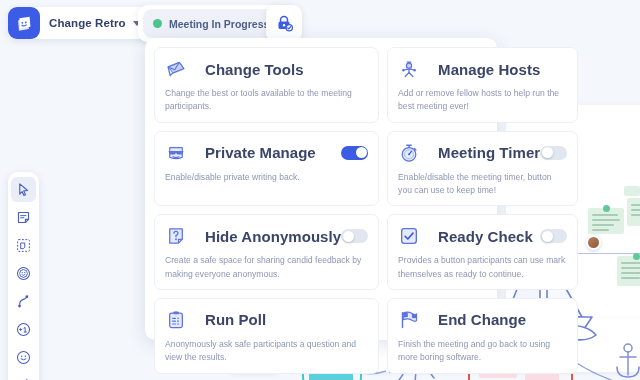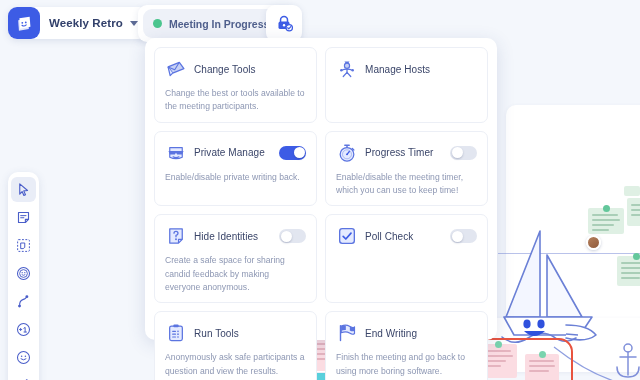--- a/index.html
+++ b/index.html
@@ -132,22 +132,22 @@
   .mcard {
     background: #ffffff;
     border: 1px solid #eceff6;
     border-radius: 7px;
     padding: 9px 10px 8px 10px;
     display: flex; flex-direction: column;
   }
   .mcard-head { display: flex; align-items: center; min-height: 24px; }
   .mcard-icon { width: 22px; height: 22px; flex: 0 0 auto; display: flex; align-items: center; justify-content: center; }
   .mcard-title {
-    font-size: 10px; font-weight: normal; color: #3a4569;
-    margin-left: 7px; white-space: nowrap; letter-spacing: .05px;
+    font-size: 15px; font-weight: bold; color: #3a4569;
+    margin-left: 18px; white-space: nowrap; letter-spacing: .05px;
   }
   .mcard-desc {
     font-size: 8.6px; color: #8d97b3; line-height: 1.55;
     margin-top: 6px;
   }
   .toggle {
     margin-left: auto; width: 27px; height: 14px; border-radius: 7px;
     background: #e2e6f0; position: relative; flex: 0 0 auto;
   }
   .toggle.on { background: #3d5ce5; }
@@ -273,21 +273,21 @@
     <div class="pill" id="brand-pill">
       <div class="brand-logo">
         <svg width="19" height="19" viewBox="0 0 24 24">
           <path d="M5.5 5.5 L18.5 3.5 L19.5 16 L6.5 18.5 Z" fill="#ffffff"></path>
           <path d="M4 8 L16.5 6 L17.5 19 L5 21 Z" fill="#ffffff" opacity=".85"></path>
           <circle cx="9.2" cy="11.2" r="1.15" fill="#3d5ce5"></circle>
           <circle cx="13.6" cy="10.6" r="1.15" fill="#3d5ce5"></circle>
           <path d="M8.8 14.2 Q11.4 16.4 14.2 13.6" stroke="#3d5ce5" stroke-width="1.3" fill="none" stroke-linecap="round"></path>
         </svg>
       </div>
-      <span class="brand-title">Weekly Retro</span>
+      <span class="brand-title">Change Retro</span>
       <span class="caret"></span>
     </div>
 
     <div id="status-shell"></div>
     <div class="pill" id="status-pill">
       <span class="status-dot"></span>
       <span class="status-label">Meeting In Progress</span>
       <span class="caret"></span>
     </div>
 
@@ -394,20 +394,21 @@
             <circle cx="12" cy="8" r="3.1" fill="#c7d1f5" stroke="#5b74e0" stroke-width="1.4"></circle>
             <path d="M12 11.4 L12 16" stroke="#5b74e0" stroke-width="1.5" stroke-linecap="round"></path>
             <path d="M5.5 13.5 Q12 10.8 18.5 13.5" fill="none" stroke="#5b74e0" stroke-width="1.5" stroke-linecap="round"></path>
             <path d="M12 16 L7.5 21 M12 16 L16.5 21" stroke="#5b74e0" stroke-width="1.5" stroke-linecap="round"></path>
             <circle cx="5.2" cy="13.4" r="1.5" fill="#5b74e0"></circle>
             <circle cx="18.8" cy="13.4" r="1.5" fill="#5b74e0"></circle>
           </svg>
         </span>
         <span class="mcard-title">Manage Hosts</span>
       </div>
+      <div class="mcard-desc">Add or remove fellow hosts to help run the best meeting ever!</div>
     </div>
 
     <div class="mcard">
       <div class="mcard-head">
         <span class="mcard-icon">
           <svg width="20" height="20" viewBox="0 0 24 24">
             <path d="M4.5 5.5 H19.5 V17 Q12 20.5 4.5 17 Z" fill="#e4eaff" stroke="#5b74e0" stroke-width="1.4" stroke-linejoin="round"></path>
             <path d="M3 9.5 H21 L19.5 13.8 H13.4 L12 11.6 L10.6 13.8 H4.5 Z" fill="#5b74e0"></path>
             <path d="M8.5 16.6 Q12 18.6 15.5 16.6" stroke="#5b74e0" stroke-width="1.3" fill="none" stroke-linecap="round"></path>
           </svg>
@@ -426,87 +427,88 @@
           <svg width="20" height="20" viewBox="0 0 24 24">
             <circle cx="12" cy="13.6" r="8.2" fill="#e4eaff" stroke="#5b74e0" stroke-width="1.5"></circle>
             <circle cx="12" cy="13.6" r="5.4" fill="none" stroke="#9fb0ee" stroke-width="1"></circle>
             <path d="M9.4 2.6 H14.6" stroke="#5b74e0" stroke-width="1.8" stroke-linecap="round"></path>
             <path d="M12 2.6 V5.4" stroke="#5b74e0" stroke-width="1.8"></path>
             <path d="M18.4 6.6 L20.2 8.4" stroke="#5b74e0" stroke-width="1.6" stroke-linecap="round"></path>
             <path d="M12 13.6 L14.8 10.2" stroke="#3d5ce5" stroke-width="1.5" stroke-linecap="round"></path>
             <circle cx="12" cy="13.6" r="1.1" fill="#3d5ce5"></circle>
           </svg>
         </span>
-        <span class="mcard-title">Progress Timer</span>
+        <span class="mcard-title">Meeting Timer</span>
         <span class="toggle">
           <span class="knob"></span>
         </span>
       </div>
-      <div class="mcard-desc">Enable/disable the meeting timer, which you can use to keep time!</div>
+      <div class="mcard-desc">Enable/disable the meeting timer, button you can use to keep time!</div>
     </div>
 
     <div class="mcard">
       <div class="mcard-head">
         <span class="mcard-icon">
           <svg width="20" height="20" viewBox="0 0 24 24">
             <path d="M4.5 3.5 H19.5 V16 L15 20.5 H4.5 Z" fill="#e4eaff" stroke="#5b74e0" stroke-width="1.5" stroke-linejoin="round"></path>
             <path d="M19.5 16 H15 V20.5" fill="none" stroke="#5b74e0" stroke-width="1.4" stroke-linejoin="round"></path>
             <path d="M9.6 8.6 Q9.6 6.4 12 6.4 Q14.4 6.4 14.4 8.6 Q14.4 10.4 12 11.3 V13" fill="none" stroke="#5b74e0" stroke-width="1.6" stroke-linecap="round"></path>
             <circle cx="12" cy="15.8" r="1.15" fill="#5b74e0"></circle>
           </svg>
         </span>
-        <span class="mcard-title">Hide Identities</span>
+        <span class="mcard-title">Hide Anonymously</span>
         <span class="toggle">
           <span class="knob"></span>
         </span>
       </div>
       <div class="mcard-desc">Create a safe space for sharing candid feedback by making everyone anonymous.</div>
     </div>
 
     <div class="mcard">
       <div class="mcard-head">
         <span class="mcard-icon">
           <svg width="20" height="20" viewBox="0 0 24 24">
             <rect x="3.2" y="3.2" width="17.6" height="17.6" rx="3" fill="#e4eaff" stroke="#5b74e0" stroke-width="1.6"></rect>
             <path d="M7.4 12.4 L10.6 15.6 L16.8 8.6" fill="none" stroke="#3d5ce5" stroke-width="2" stroke-linecap="round" stroke-linejoin="round"></path>
           </svg>
         </span>
-        <span class="mcard-title">Poll Check</span>
+        <span class="mcard-title">Ready Check</span>
         <span class="toggle">
           <span class="knob"></span>
         </span>
       </div>
+      <div class="mcard-desc">Provides a button participants can use mark themselves as ready to continue.</div>
     </div>
 
     <div class="mcard">
       <div class="mcard-head">
         <span class="mcard-icon">
           <svg width="20" height="20" viewBox="0 0 24 24">
             <rect x="4.4" y="3.6" width="15.2" height="17.4" rx="2.2" fill="#e4eaff" stroke="#5b74e0" stroke-width="1.5"></rect>
             <rect x="8.8" y="1.8" width="6.4" height="3.4" rx="1.2" fill="#5b74e0"></rect>
             <path d="M8 10 H11.4 M8 13.4 H11.4 M8 16.8 H11.4" stroke="#5b74e0" stroke-width="1.4" stroke-linecap="round"></path>
             <circle cx="14.4" cy="10" r="1" fill="#5b74e0"></circle>
             <circle cx="14.4" cy="13.4" r="1" fill="#5b74e0"></circle>
             <circle cx="14.4" cy="16.8" r="1" fill="#5b74e0"></circle>
           </svg>
         </span>
-        <span class="mcard-title">Run Tools</span>
+        <span class="mcard-title">Run Poll</span>
       </div>
       <div class="mcard-desc">Anonymously ask safe participants a question and view the results.</div>
     </div>
 
     <div class="mcard">
       <div class="mcard-head">
         <span class="mcard-icon">
           <svg width="20" height="20" viewBox="0 0 24 24">
             <path d="M4.2 3.2 L4.2 21" stroke="#5b74e0" stroke-width="1.7" stroke-linecap="round"></path>
             <path d="M5 3.6 Q11 1.4 15 4 Q19 6.6 21 4.6 L21 12.6 Q19 14.6 15 12 Q11 9.4 5 11.6 Z" fill="#e4eaff" stroke="#5b74e0" stroke-width="1.4" stroke-linejoin="round"></path>
             <path d="M5 3.6 Q8 2.5 10.6 3.2 L10.6 8.4 Q8 8.2 5 9.2 Z" fill="#5b74e0"></path>
             <path d="M15.4 4.3 Q18.4 6.4 21 4.6 L21 9.3 Q18.4 10.9 15.4 9 Z" fill="#5b74e0"></path>
           </svg>
         </span>
-        <span class="mcard-title">End Writing</span>
+        <span class="mcard-title">End Change</span>
       </div>
       <div class="mcard-desc">Finish the meeting and go back to using more boring software.</div>
     </div>
 
   </div>
 </div>
 
 </body></html>

